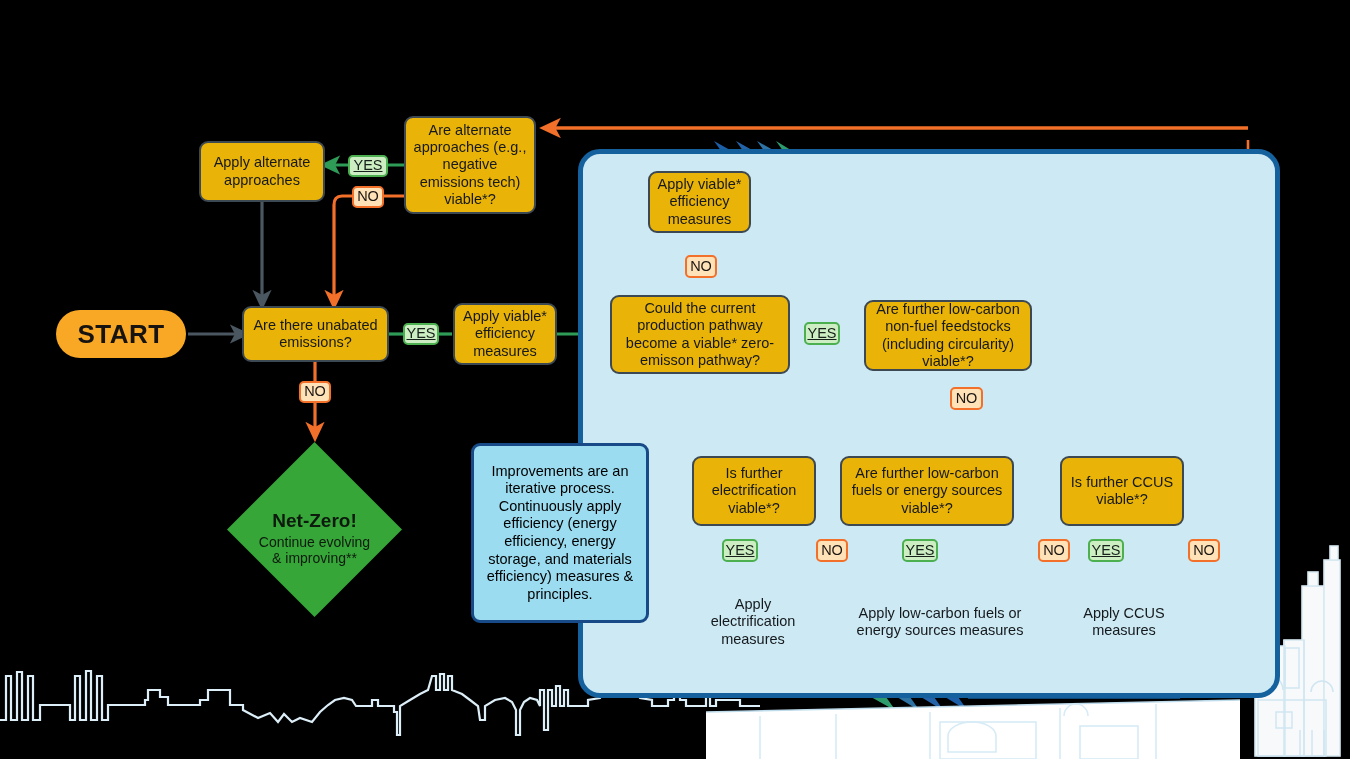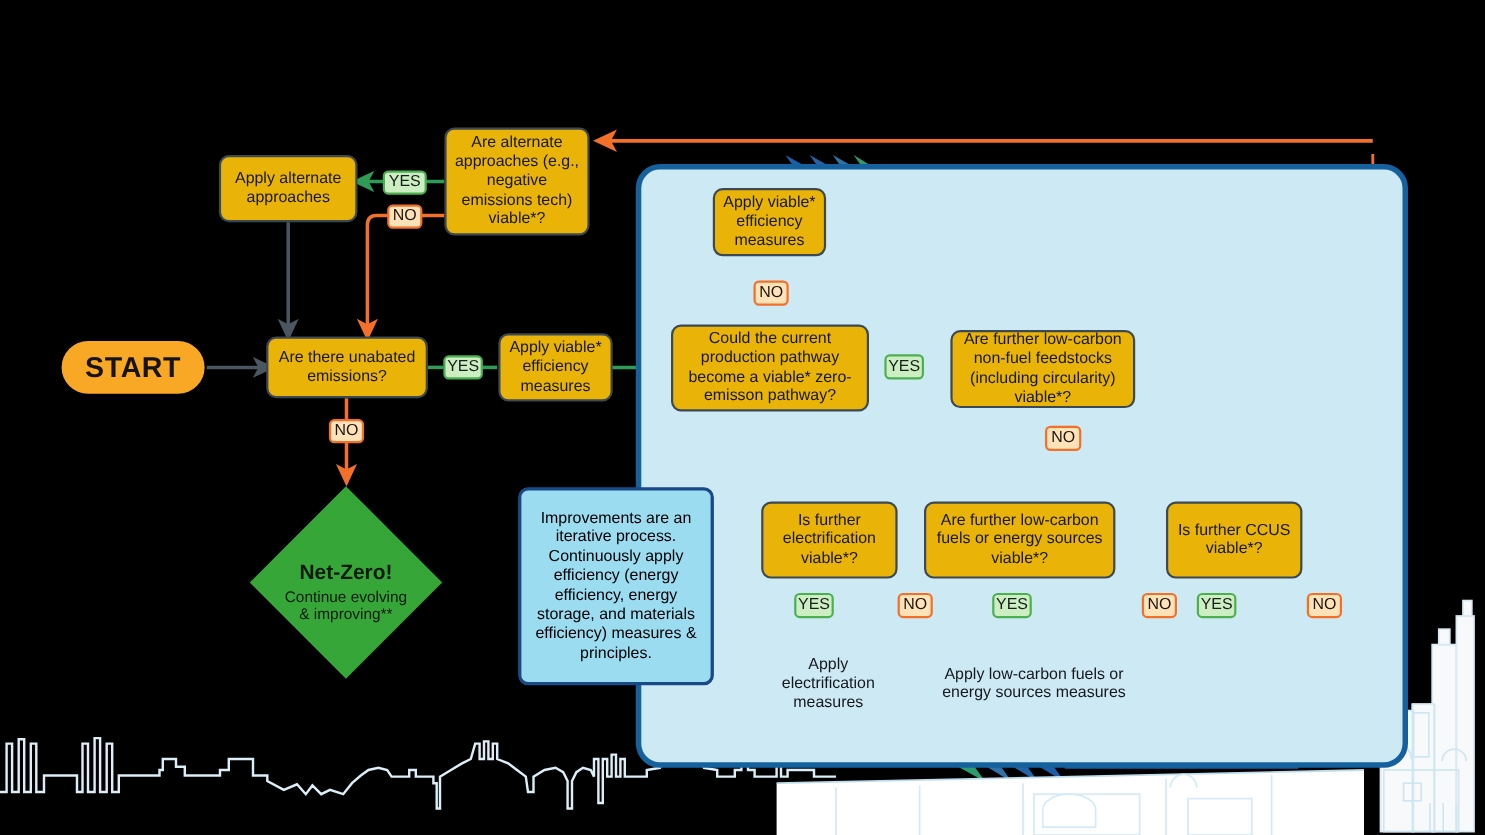--- a/index.html
+++ b/index.html
@@ -45,20 +45,21 @@
     align-items: center;
     justify-content: center;
     line-height: 1;
     z-index: 8;
     padding-bottom: 1px;
   }
   .badge.yes {
     background: #cdeec3;
     border: 2.2px solid #4caf50;
     color: #17201a;
+    text-decoration: underline;
   }
   .badge.no {
     background: #ffe2b8;
     border: 2.2px solid #f2702a;
     color: #1c1713;
   }
   #start-pill {
     position: absolute;
     left: 56px; top: 310px;
     width: 130px; height: 48px;
@@ -326,20 +327,23 @@
   </div>
 
   <div class="flagnode" style="left:700px; top:591px; width:106px; height:62px;">
     <div class="lbl">Apply electrification measures</div>
   </div>
 
   <div class="flagnode" style="left:848px; top:591px; width:184px; height:62px;">
     <div class="lbl">Apply low-carbon fuels or energy sources measures</div>
   </div>
 
+  <div class="flagnode" style="left:1068px; top:591px; width:112px; height:62px;">
+    <div class="lbl">Apply CCUS measures</div>
+  </div>
 
   <div class="badge yes" style="left:348px; top:155px; width:40px; height:22px;">YES</div>
 
   <div class="badge no" style="left:352px; top:186px; width:32px; height:22px;">NO</div>
 
   <div class="badge yes" style="left:403px; top:323px; width:36px; height:22px;">YES</div>
 
   <div class="badge no" style="left:299px; top:381px; width:32px; height:22px;">NO</div>
 
   <div class="badge no" style="left:685px; top:255px; width:32px; height:23px;">NO</div>

